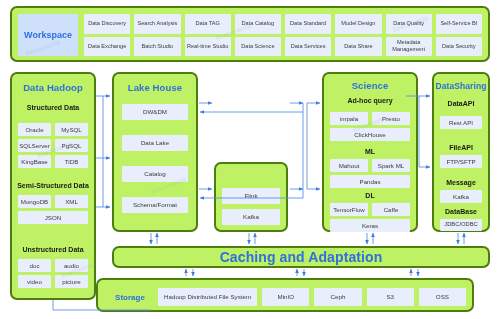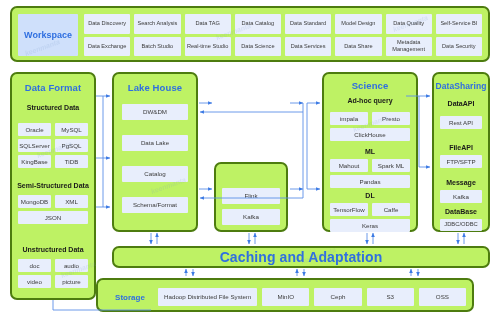--- a/index.html
+++ b/index.html
@@ -118,21 +118,21 @@
       <div class="ws-cell">Real-time Studio</div>
       <div class="ws-cell">Data Science</div>
       <div class="ws-cell">Data Services</div>
       <div class="ws-cell">Data Share</div>
       <div class="ws-cell">Metadata Management</div>
       <div class="ws-cell">Data Security</div>
     </div>
   </div>
 
   <div class="panel" id="data-storage-panel">
-    <div class="panel-title" style="margin-top:8px;">Data Format</div>
+    <div class="panel-title" style="margin-top:8px;">Data Hadoop</div>
 
     <div class="grp-title" style="margin-top:11px;">Structured Data</div>
     <div style="position:absolute;left:6px;top:49px;right:6px;display:grid;grid-template-columns:1fr 1fr;grid-auto-rows:13px;gap:3px 4px;">
       <div class="chip">Oracle</div>
       <div class="chip">MySQL</div>
       <div class="chip">SQLServer</div>
       <div class="chip">PgSQL</div>
       <div class="chip">KingBase</div>
       <div class="chip">TiDB</div>
     </div>

